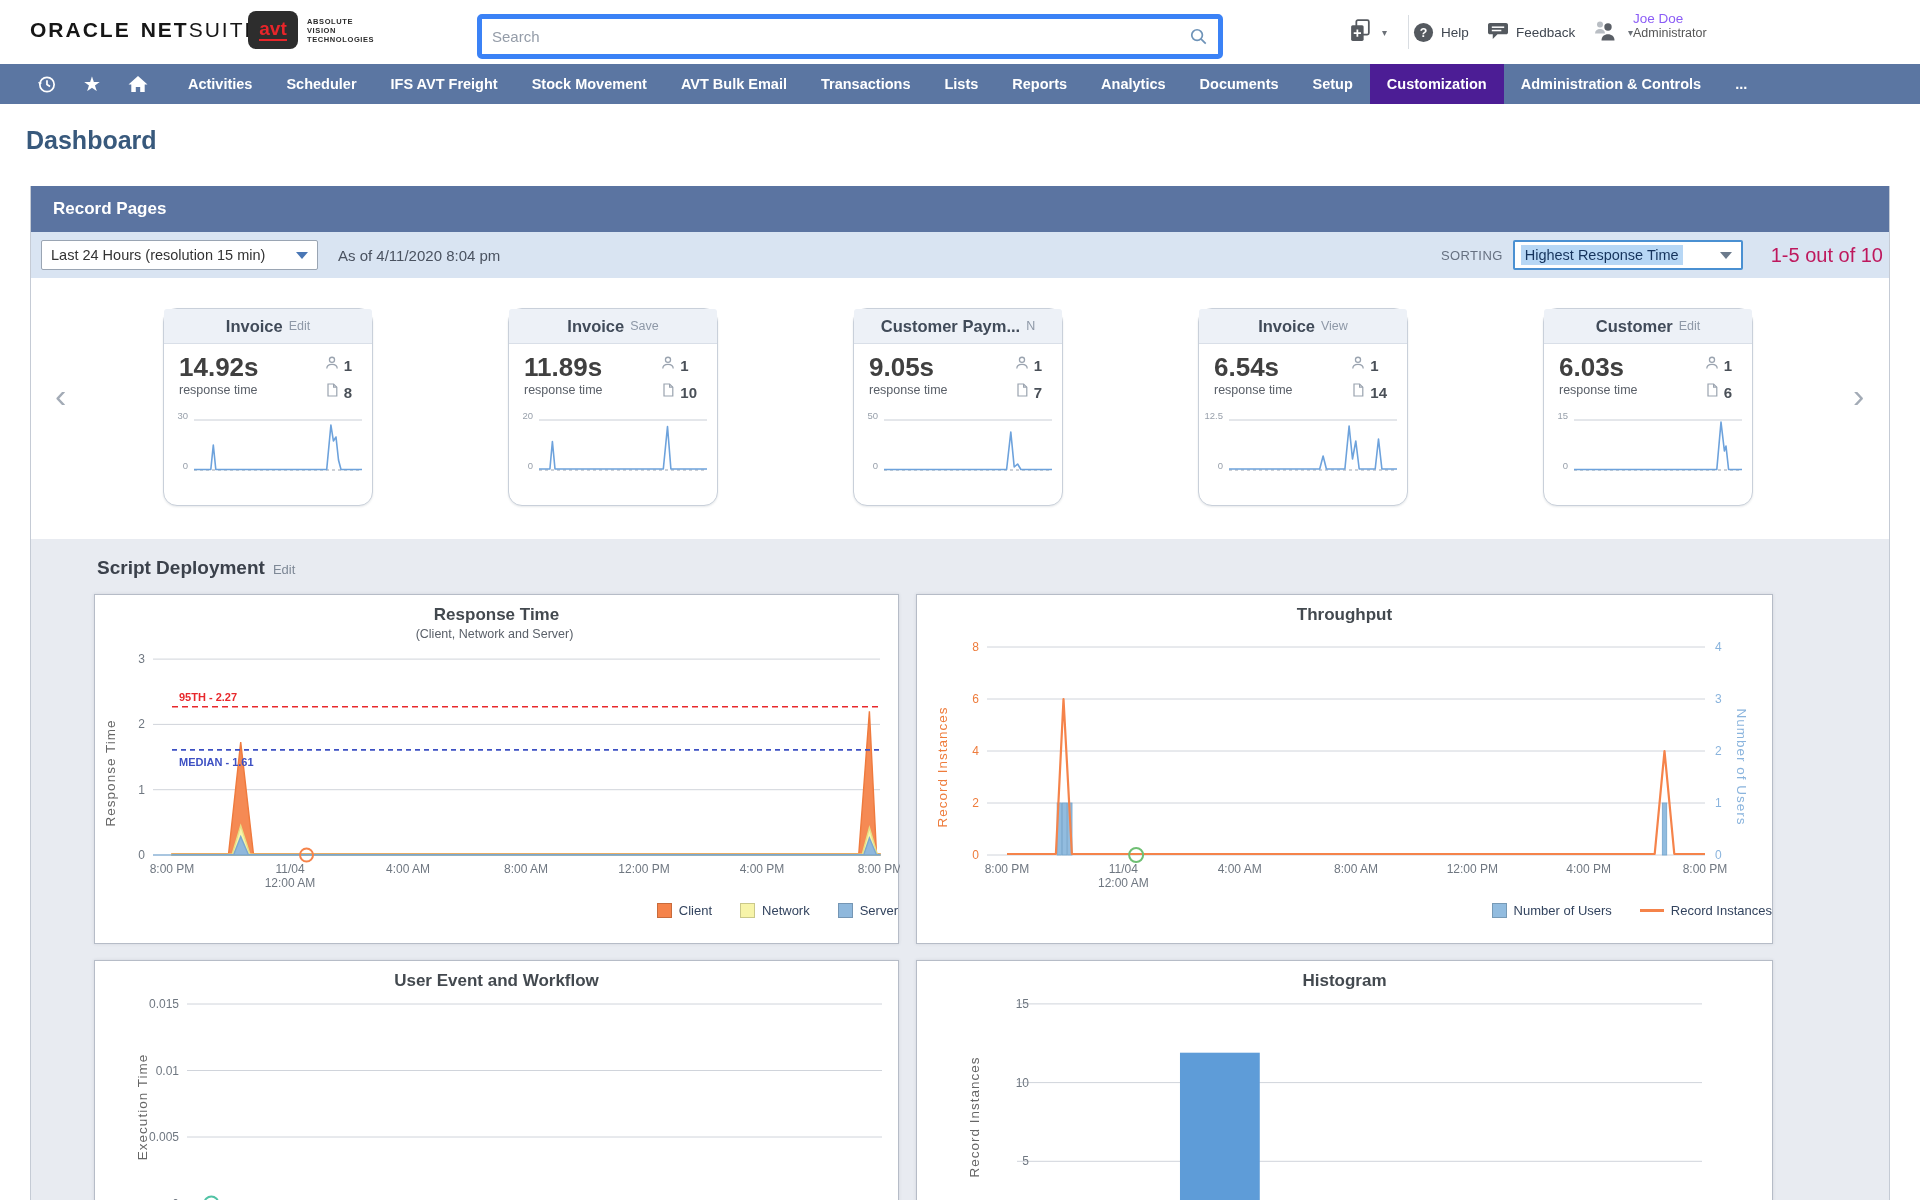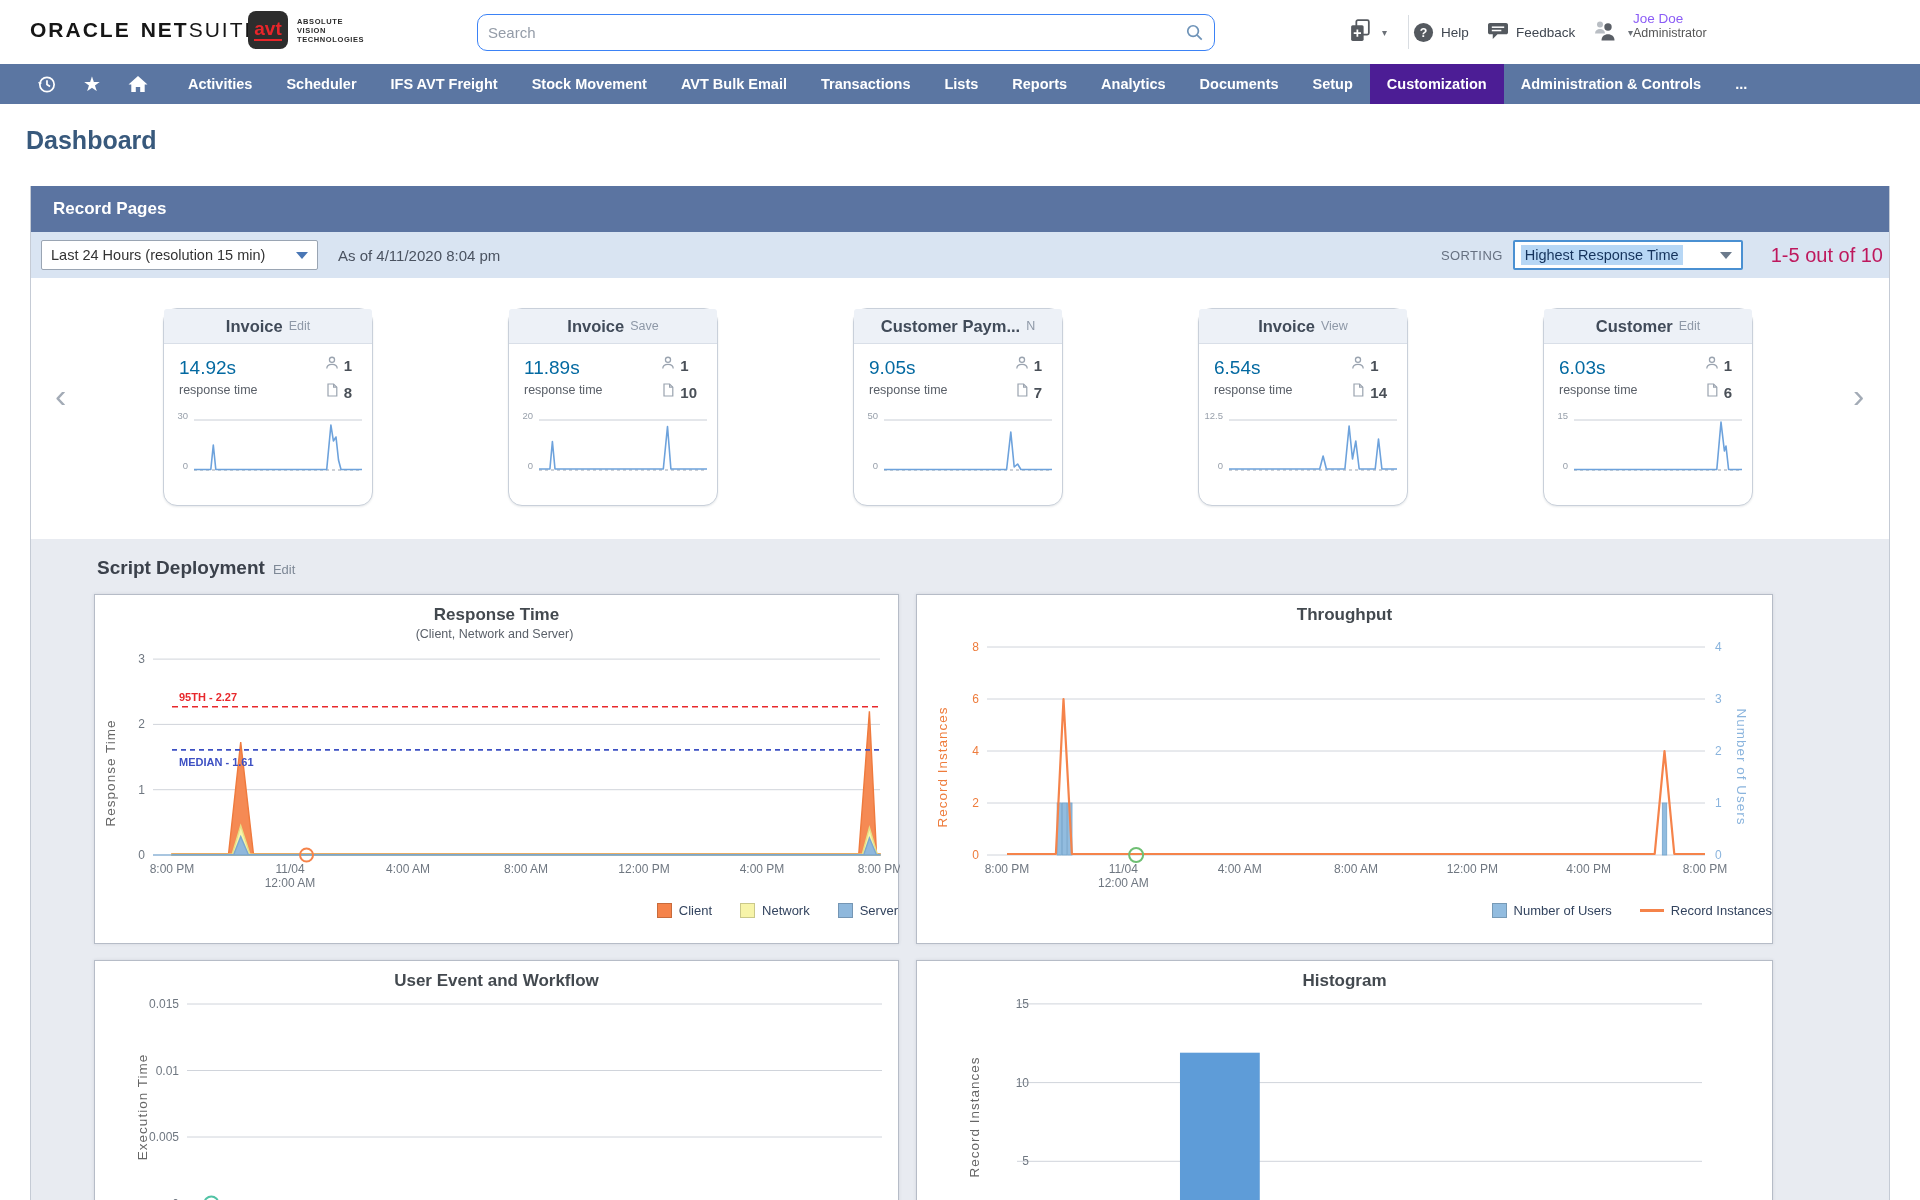--- a/index.html
+++ b/index.html
@@ -6,25 +6,25 @@
   .screen{position:relative;width:1920px;height:1200px;overflow:hidden;background:#fff;
           font-family:"Liberation Sans",sans-serif;}
 
   
   .topbar{position:absolute;left:0;top:0;width:1920px;height:64px;background:#fff;}
   .brand{position:absolute;left:30px;top:18px;font-size:21px;color:#161616;letter-spacing:1px;white-space:nowrap;}
   .brand .o{font-weight:700;letter-spacing:2px;margin-right:10px;}
   .brand .n{font-weight:700;letter-spacing:2px;}
   .brand .s{font-weight:300;letter-spacing:2px;}
   .avt{position:absolute;left:248px;top:11px;display:flex;align-items:center;}
-  .avt-box{width:40px;height:38px;background:#2d2d2d;border-radius:8px;display:flex;align-items:center;justify-content:center;}
+  .avt-box{width:50px;height:38px;background:#2d2d2d;border-radius:8px;display:flex;align-items:center;justify-content:center;}
   .avt-box span{color:#e8252a;font-weight:700;font-size:19px;line-height:19px;border-bottom:2px solid #e8252a;padding-bottom:1px;}
   .avt-lines{margin-left:9px;}
   .avt-line{font-size:7.5px;font-weight:700;color:#2b2b2b;letter-spacing:.6px;line-height:9px;}
-  .search{position:absolute;left:477px;top:14px;width:736px;height:35px;border:1px solid #3b82f6;border-radius:10px;background:#fff;display:flex;align-items:center;}
+  .search{position:absolute;left:477px;top:14px;width:736px;height:35px;border:5px solid #3b82f6;border-radius:5px;background:#fff;display:flex;align-items:center;}
   .search input{flex:1;border:none;outline:none;padding:0 10px;font-size:15px;color:#333;font-family:"Liberation Sans",sans-serif;background:transparent;}
   .search input::placeholder{color:#949ca8;}
   .search .mag{margin-right:10px;display:flex;}
   .tbitem{position:absolute;top:0;height:64px;display:flex;align-items:center;gap:7px;color:#3f4650;font-size:13.5px;}
   .caret{font-size:10px;color:#6b7077;margin-left:2px;}
   .tb-divider{position:absolute;left:1408px;top:15px;width:1px;height:34px;background:#d9dde2;}
   .help-circle{width:21px;height:21px;border-radius:50%;display:flex;}
   .user-names{position:absolute;left:1633px;top:11px;line-height:15px;}
   .user-name{font-size:13.5px;color:#8b5cf6;}
   .user-role{font-size:12.5px;color:#555;}
@@ -59,21 +59,21 @@
   
   .cards-strip{position:relative;height:261px;background:#fff;}
   .chev{position:absolute;top:100px;font-size:34px;color:#a3abb6;cursor:pointer;line-height:34px;}
   .chev.left{left:24px;}
   .chev.right{left:1822px;}
   .card{position:absolute;top:30px;width:210px;height:198px;background:#fff;border:1px solid #c9d0da;border-radius:14px;box-shadow:0 1px 2px rgba(60,70,90,.12);box-sizing:border-box;}
   .card-head{height:34px;background:#edf1f7;border-bottom:1px solid #d9dfe8;display:flex;align-items:center;justify-content:center;border-radius:3px 3px 0 0;}
   .card-title{font-size:16.5px;font-weight:700;color:#414b59;white-space:nowrap;}
   .card-action{font-size:12.5px;color:#8e98a7;margin-left:6px;cursor:pointer;}
   .card-body{display:flex;justify-content:space-between;padding:9px 20px 0 15px;}
-  .card-val{font-size:19px;font-weight:400;color:#0369a1;line-height:29px;}
+  .card-val{font-size:26px;font-weight:700;color:#404040;line-height:29px;}
   .card-cap{font-size:12.5px;color:#5a6069;margin-top:1px;}
   .card-counts{display:flex;flex-direction:column;gap:7px;margin-top:2px;}
   .count-row{display:flex;align-items:center;gap:4px;}
   .count-row b{font-size:15px;color:#4a5058;}
   .spark{position:relative;height:76px;margin-top:8px;}
   .smax,.smin{position:absolute;width:20px;text-align:right;font-size:9.5px;color:#98a0ab;}
   .smax{left:4px;top:0px;}
   .smin{left:4px;top:50px;}
   .spark-svg{position:absolute;left:27px;top:2px;width:174px;height:66px;}
 

